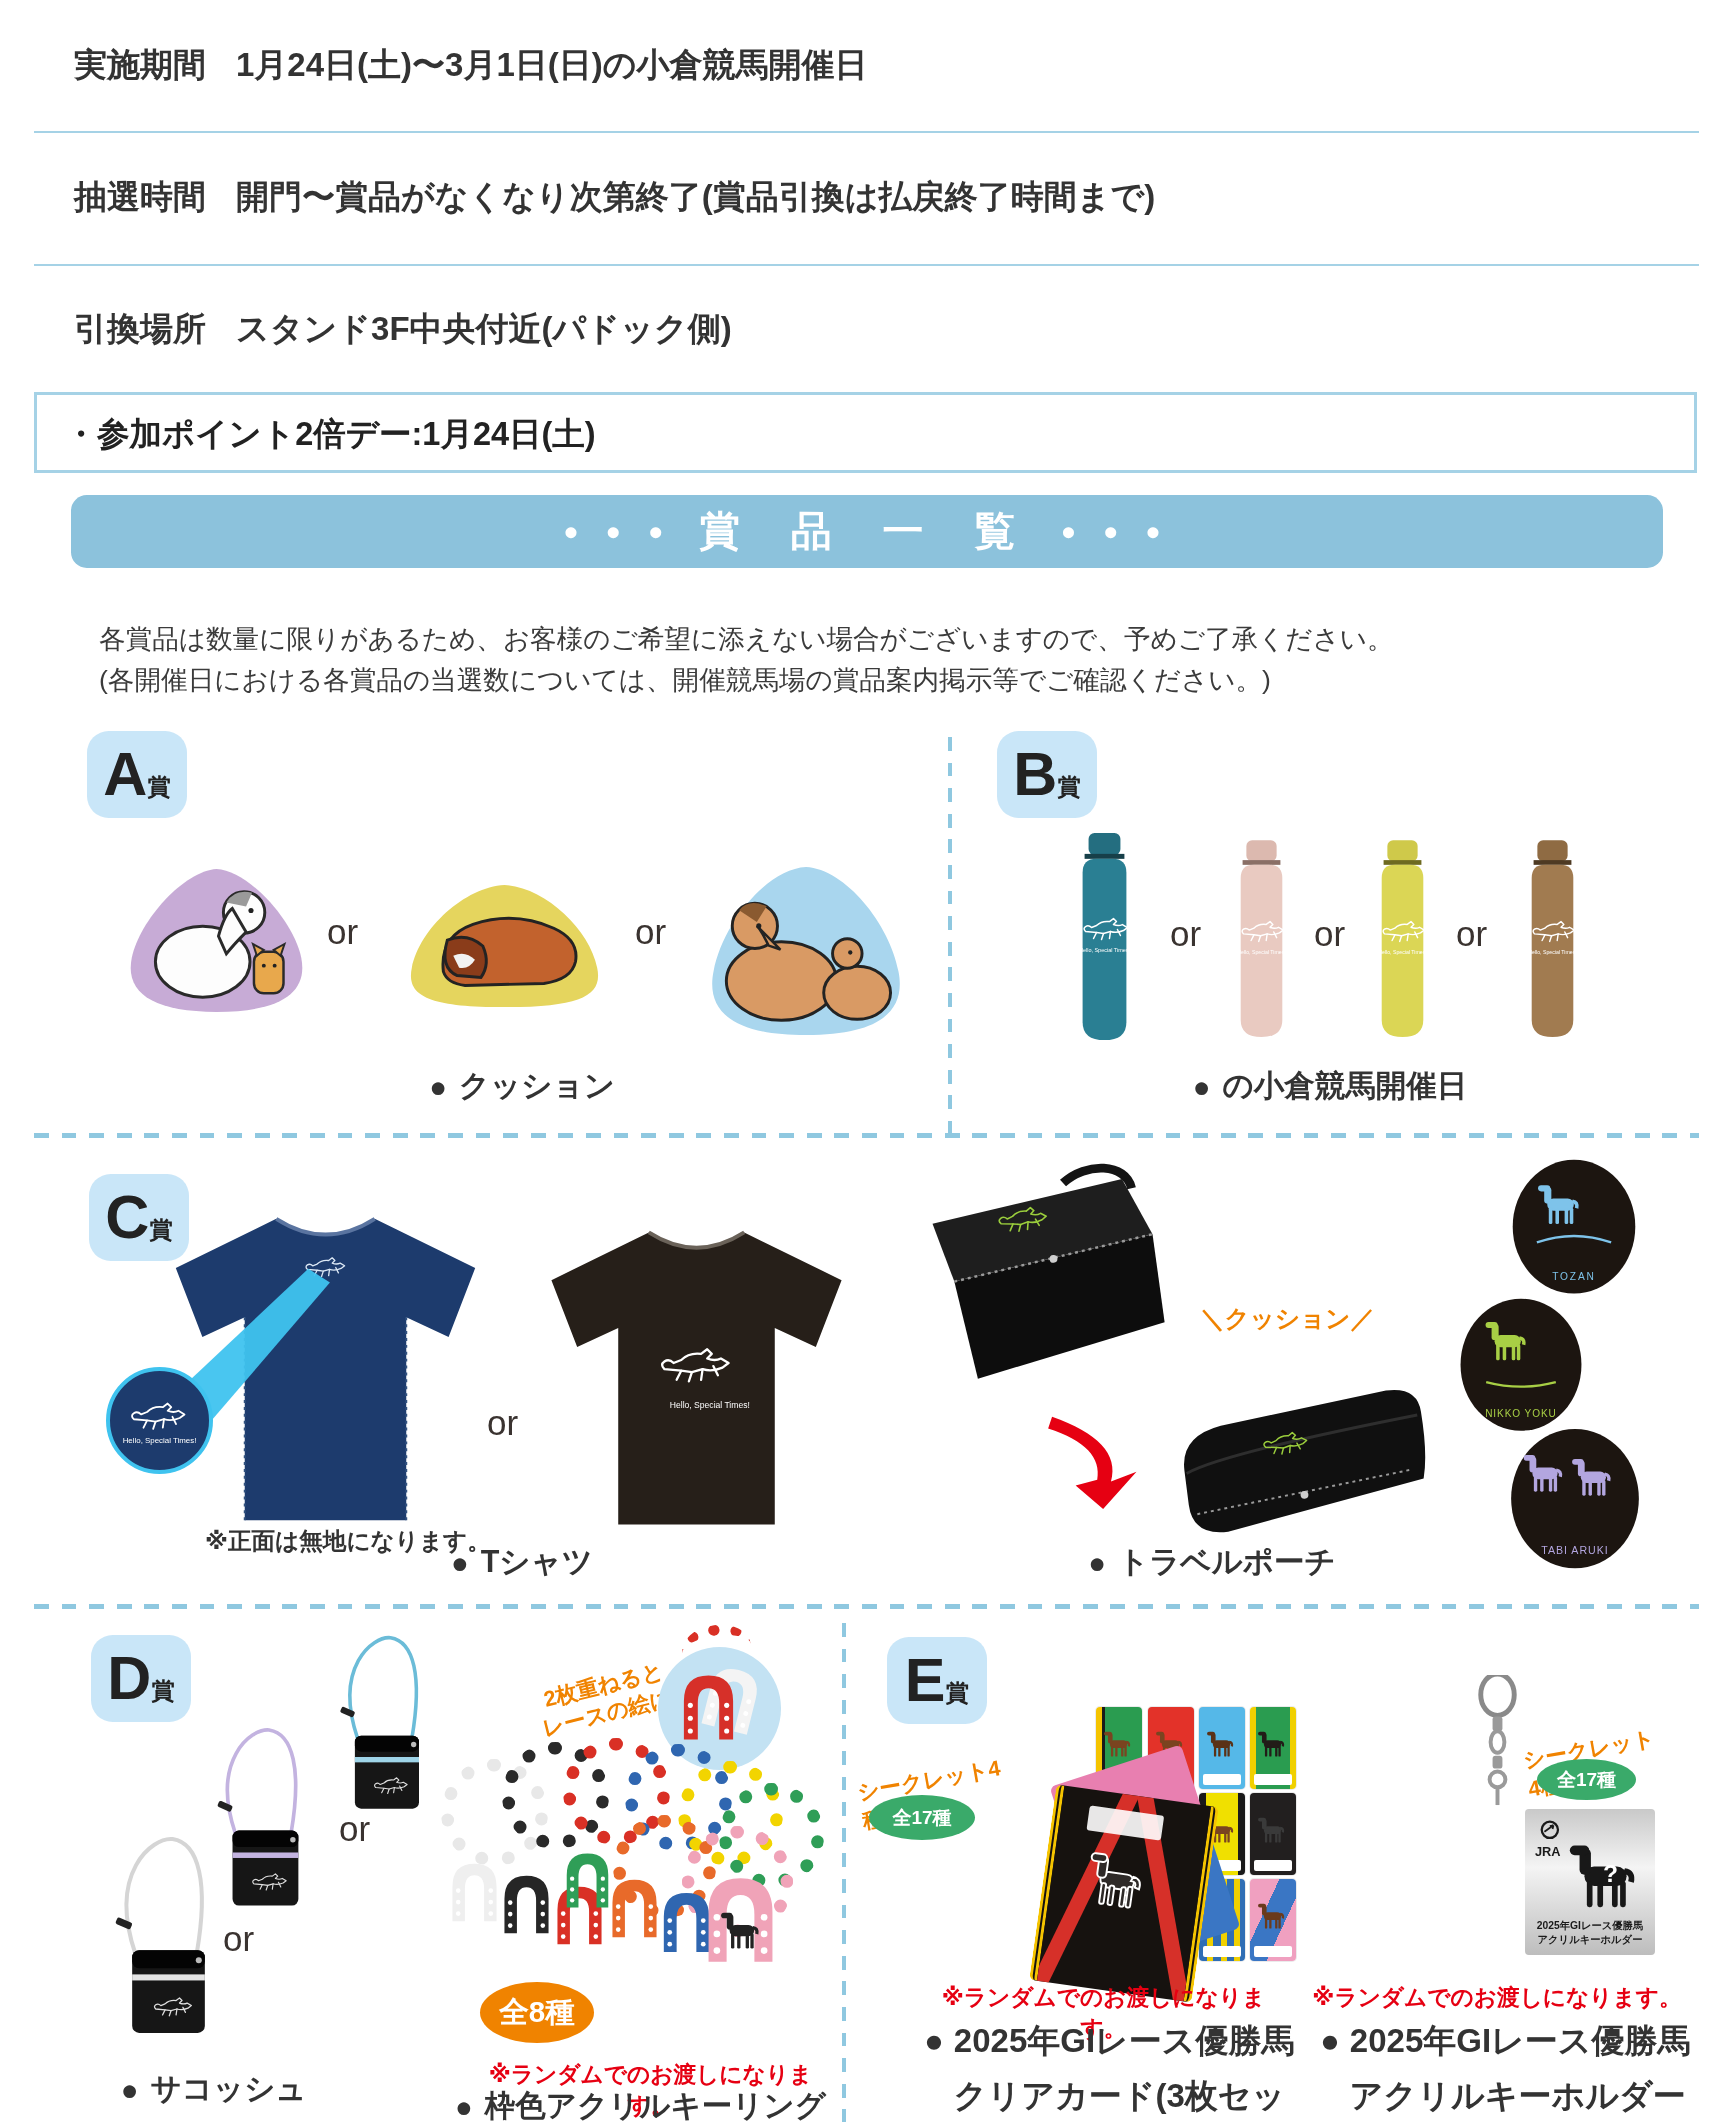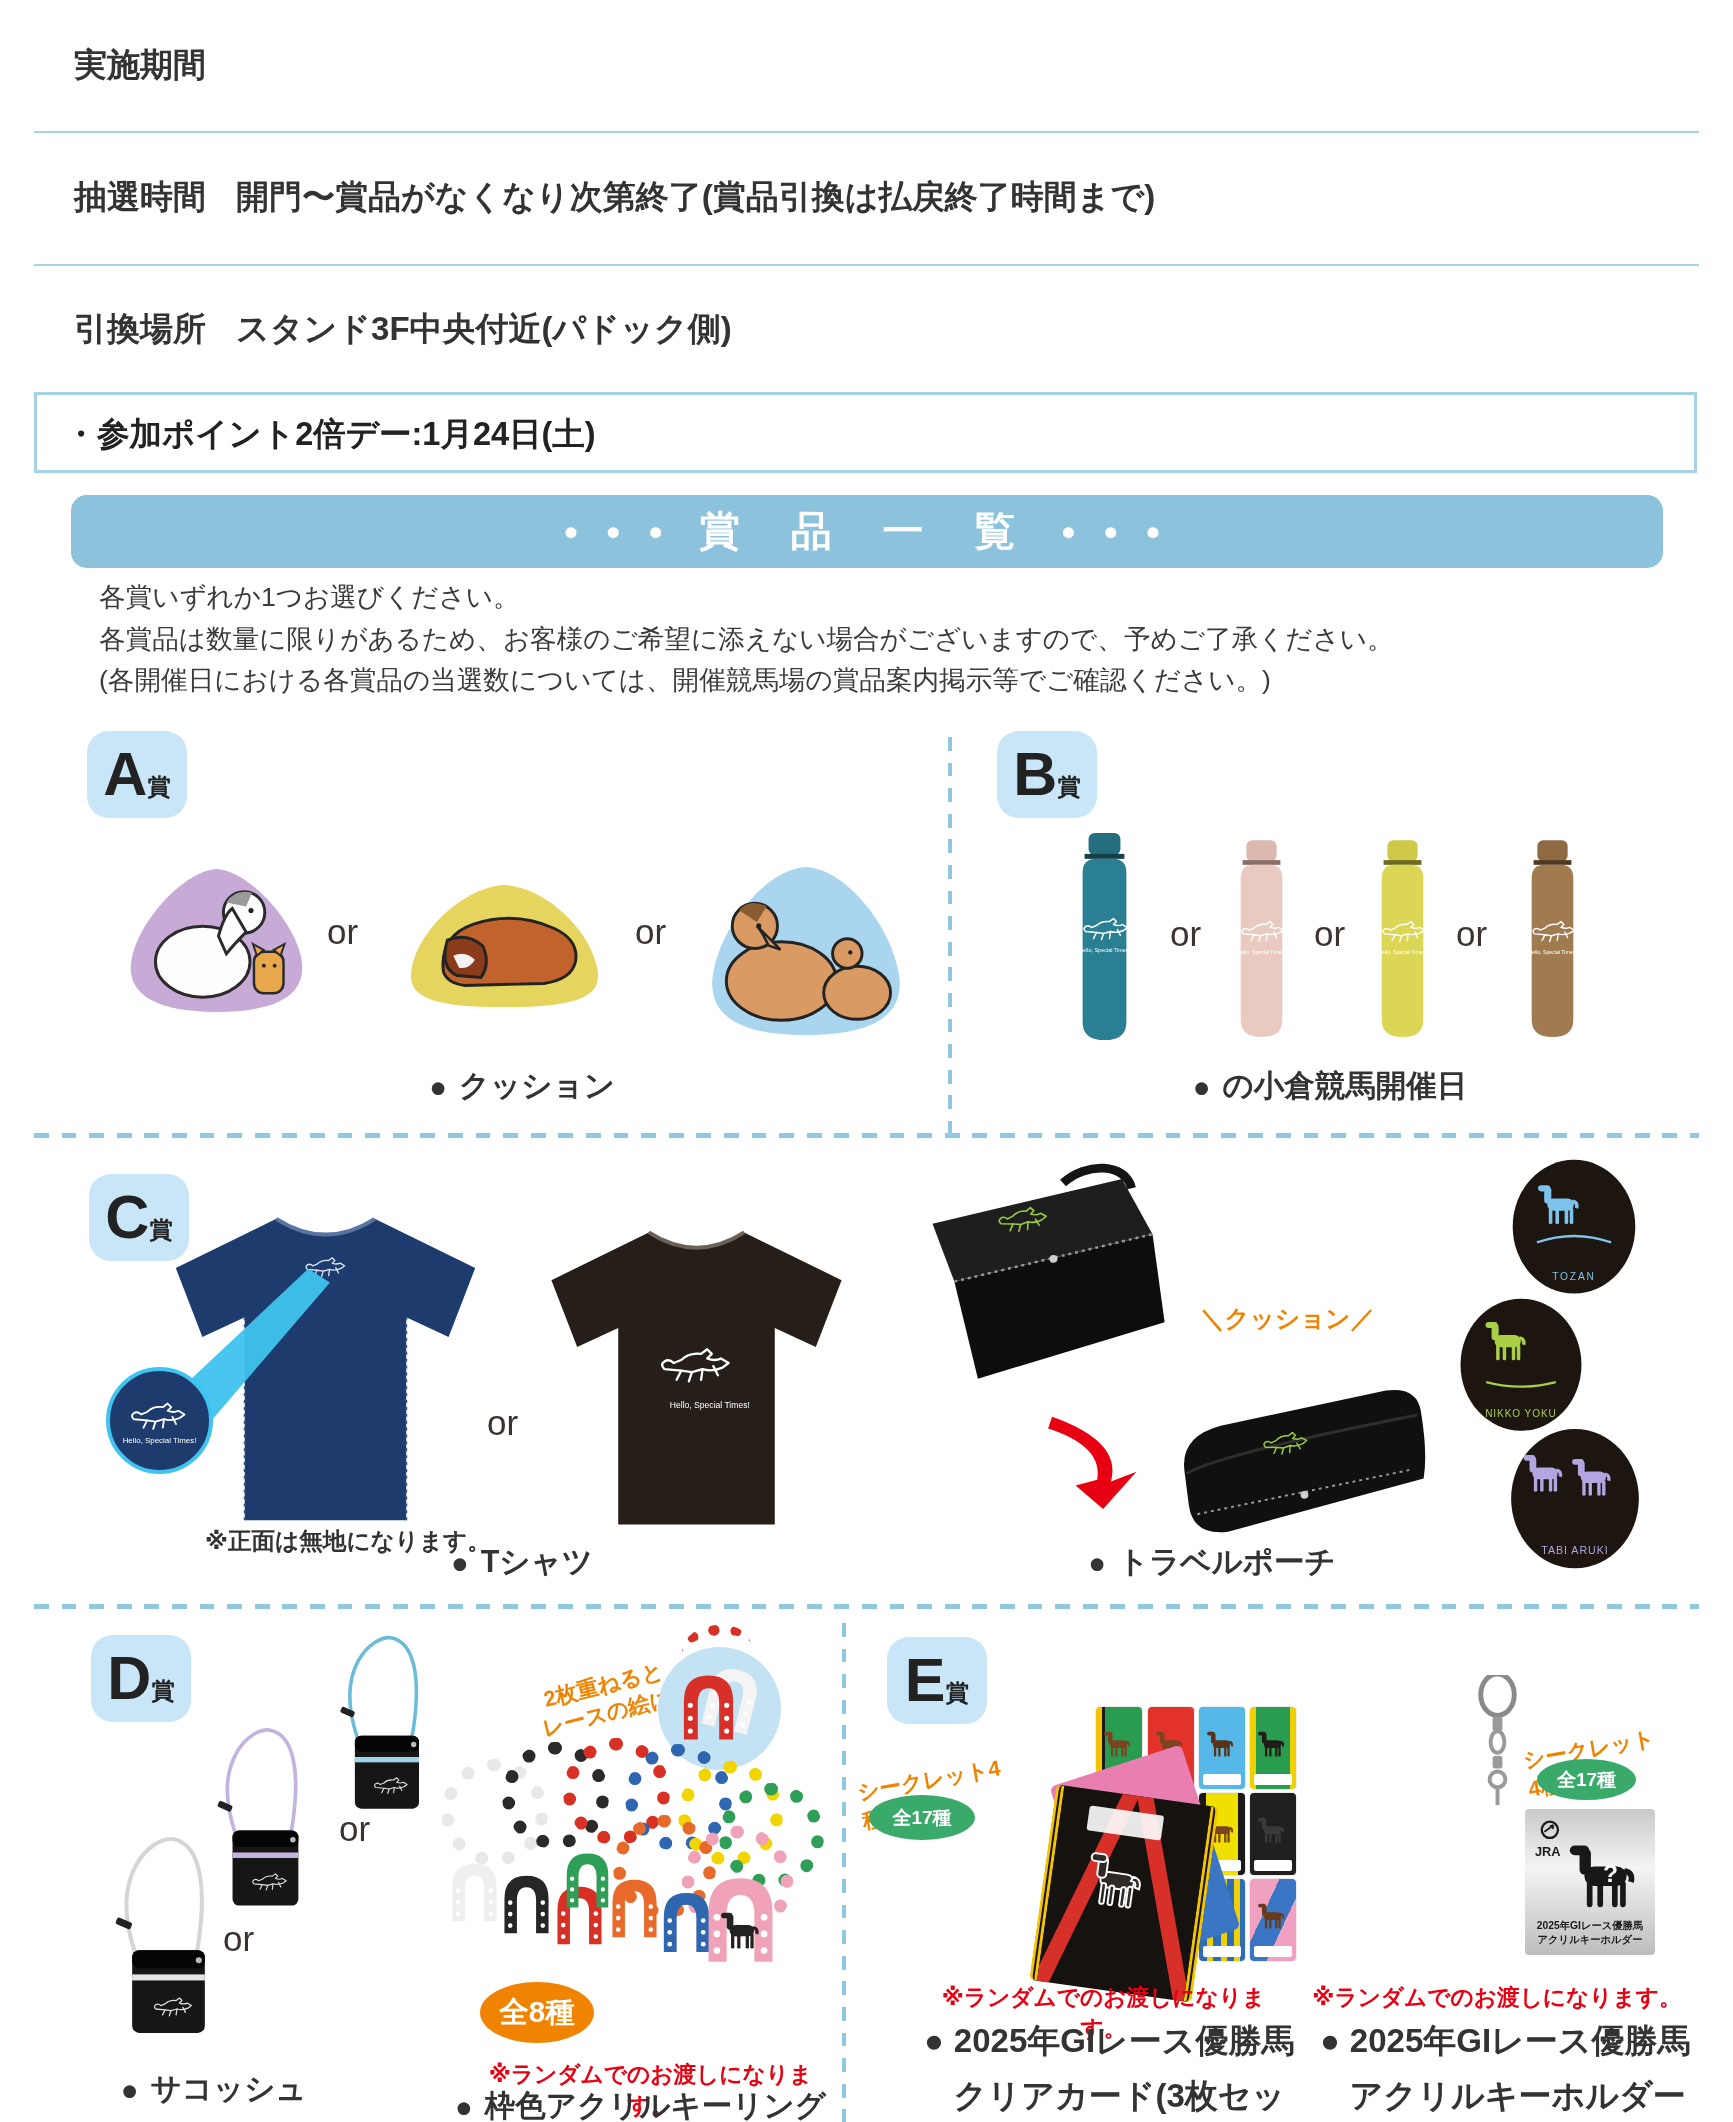--- a/index.html
+++ b/index.html
@@ -107,38 +107,38 @@
             <circle cx="14" cy="58" r="2.4"></circle>
           <circle cx="48" cy="34" r="2.4"></circle>
             <circle cx="48" cy="46" r="2.4"></circle>
             <circle cx="48" cy="58" r="2.4"></circle>
         </g>
       </g>
     </defs>
   </svg>
 
   <span class="info-label" style="left:74px;top:43px">実施期間</span>
+  <span class="info-value" style="left:236px;top:43px">1月24日(土)〜3月1日(日)の小倉競馬開催日</span>
   <div class="hairline" style="left:34px;top:131px;width:1665px"></div>
   <span class="info-label" style="left:74px;top:175px">抽選時間</span>
   <span class="info-value" style="left:236px;top:175px">開門〜賞品がなくなり次第終了(賞品引換は払戻終了時間まで)</span>
   <div class="hairline" style="left:34px;top:264px;width:1665px"></div>
   <span class="info-label" style="left:74px;top:307px">引換場所</span>
   <span class="info-value" style="left:236px;top:307px">スタンド3F中央付近(パドック側)</span>
 
   <div class="point-box" style="left:34px;top:392px;width:1657px;height:75px">
     <span class="point-text">・参加ポイント2倍デー:1月24日(土)</span>
   </div>
 
   <div class="banner" style="left:71px;top:495px;width:1592px;height:73px">
     <span class="dots">● ● ●</span>
     <span class="title">賞 品 一 覧</span>
     <span class="dots">● ● ●</span>
   </div>
 
-  <span class="note-line" style="left:99px;top:579px">各賞いずれか1つお選びください。</span>
   <span class="note-line" style="left:99px;top:621px">各賞品は数量に限りがあるため、お客様のご希望に添えない場合がございますので、予めご了承ください。</span>
   <span class="note-line" style="left:99px;top:662px">(各開催日における各賞品の当選数については、開催競馬場の賞品案内掲示等でご確認ください。)</span>
 
   <div class="badge" style="left:87px;top:731px">
     <span class="badge-letter">A</span>
     <span class="badge-suffix">賞</span>
   </div>
 
   <svg class="abs" style="left:116px;top:859px" width="202" height="163" viewBox="0 0 205 165">
     <path d="M102,10 C135,12 180,62 188,100 C195,135 168,155 102,155 C36,155 9,135 16,100 C24,62 69,12 102,10 Z" fill="#c7abd6"></path>

